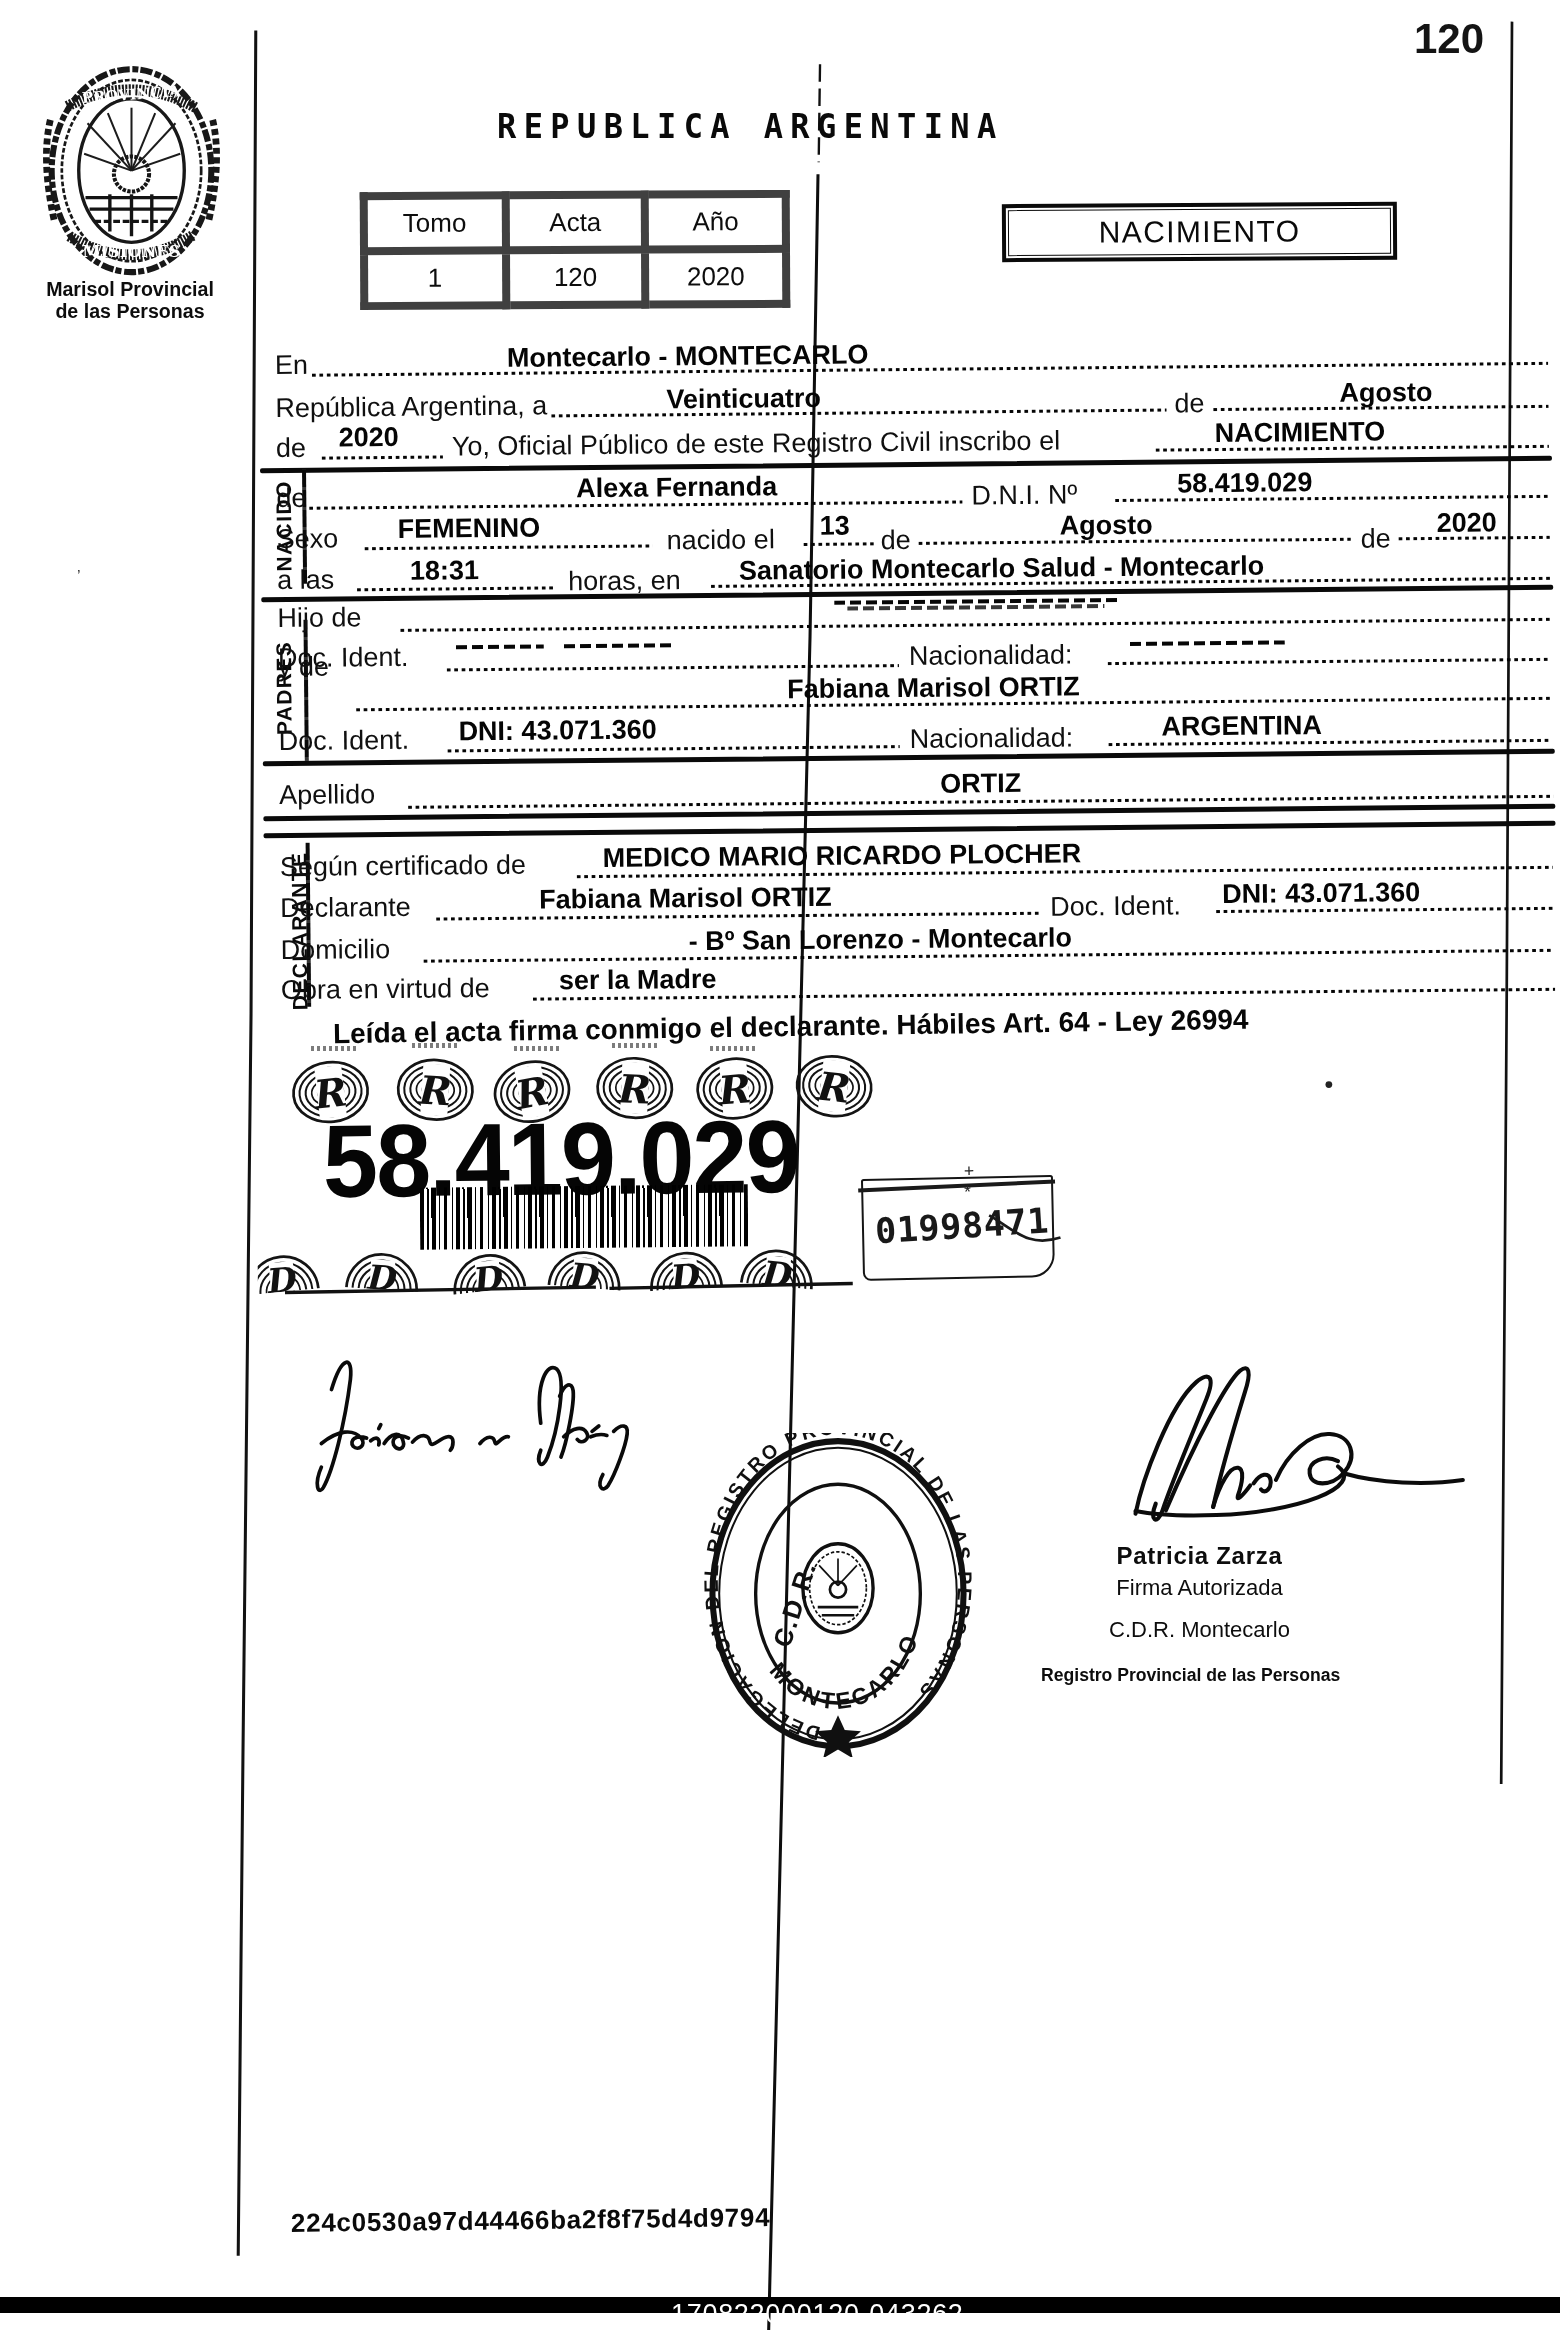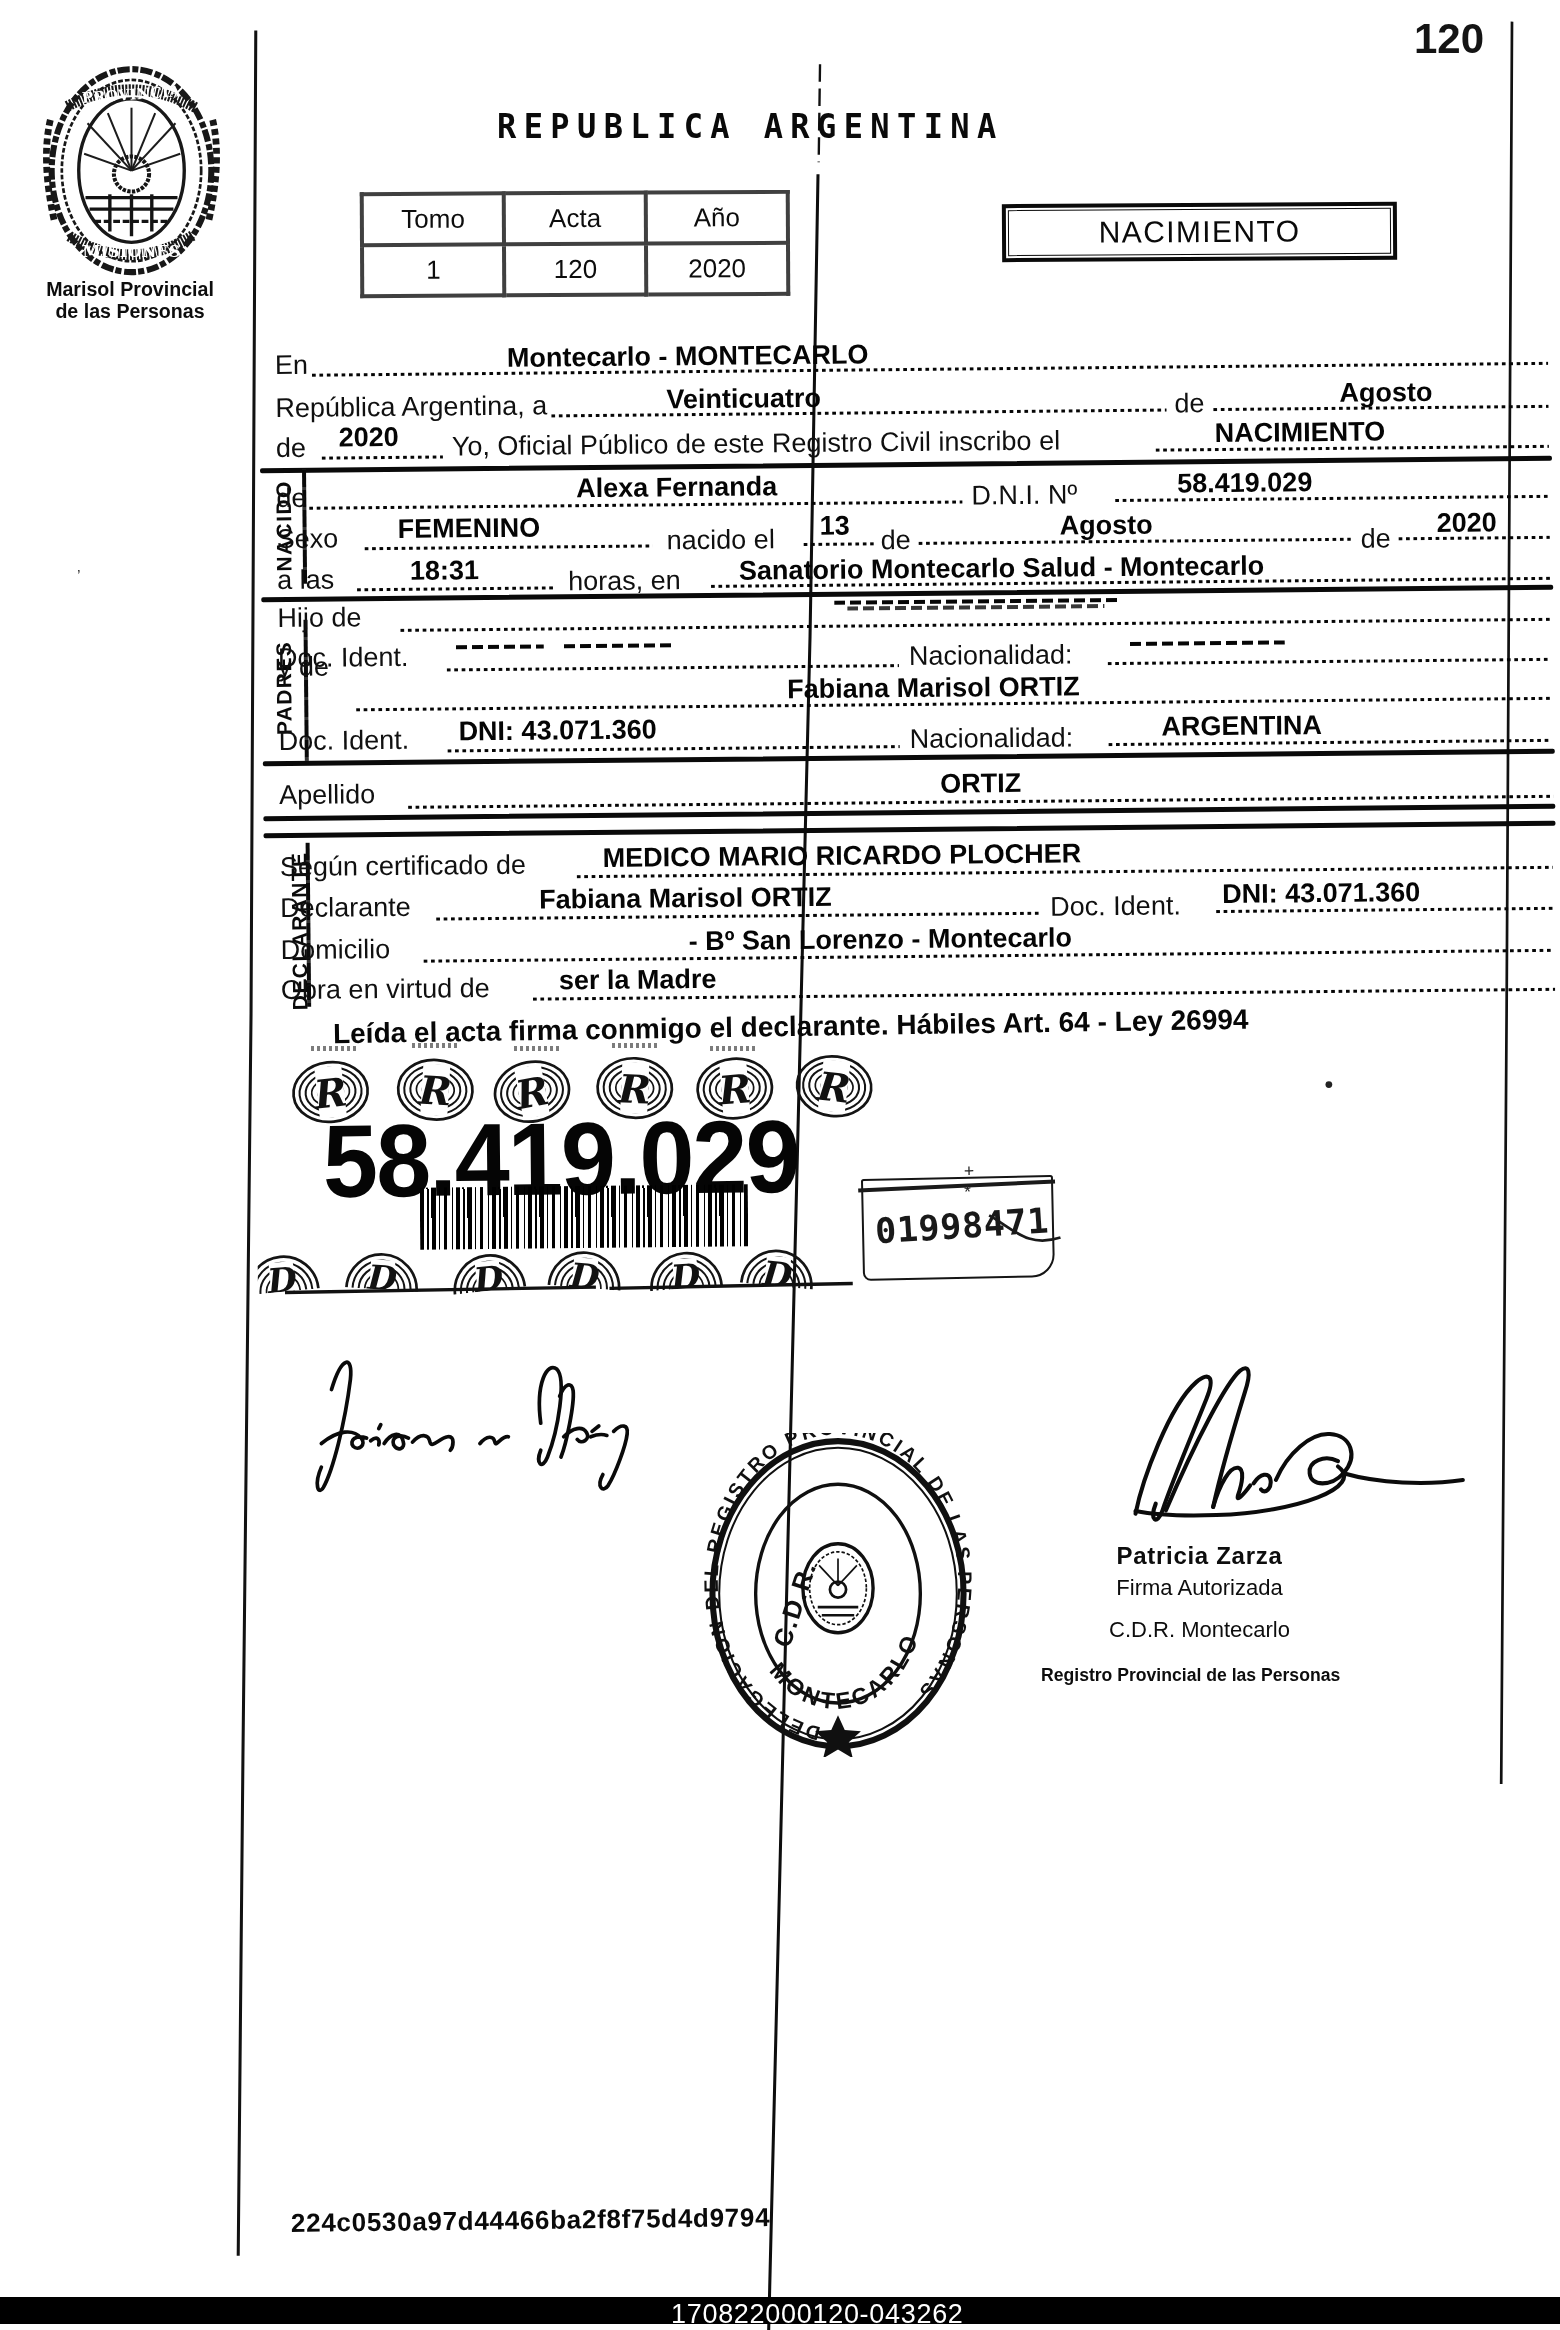--- a/index.html
+++ b/index.html
@@ -13,42 +13,42 @@
   .hrule{position:absolute;height:5.4px;background:#0a0a0a;border-radius:2px;}
   .scratch{position:absolute;height:4px;background-image:repeating-linear-gradient(90deg,#060606 0 10.8px,transparent 10.8px 16px);}
   .sec{position:absolute;font-size:21px;font-weight:bold;letter-spacing:1.4px;color:#0a0a0a;
        transform:rotate(-90deg);transform-origin:center;white-space:nowrap;}
   .secbar{position:absolute;width:4px;background-image:repeating-linear-gradient(180deg,#0a0a0a 0 17.6px,#333 17.6px 20px);}
   #form{position:absolute;left:0;top:0;width:1561px;height:1149px;transform:rotate(-0.55deg);transform-origin:284px 676px;}
   #title{position:absolute;left:497px;top:107px;font-family:"DejaVu Sans Mono",monospace;font-weight:bold;
          font-size:32px;letter-spacing:7.4px;transform:scaleY(1.08);color:#0a0a0a;white-space:nowrap;}
   #pagenum{position:absolute;left:1414px;top:15px;font-size:42px;font-weight:bold;color:#141414;}
   table.acta{position:absolute;left:360px;top:191px;width:430px;border-collapse:collapse;transform:rotate(-0.3deg);}
-  table.acta td{border:4px solid #404040;width:143px;height:45px;text-align:center;font-size:26px;color:#0d0d0d;}
+  table.acta td{border:8px solid #404040;width:143px;height:45px;text-align:center;font-size:26px;color:#0d0d0d;}
   #nacbox{position:absolute;left:1002px;top:203px;width:387px;height:50px;border:4px solid #0a0a0a;
           transform:rotate(-0.35deg);display:flex;align-items:center;justify-content:center;}
   #nacbox .inner{position:absolute;inset:2px;border:1.4px solid #0a0a0a;}
   #nacbox span{font-size:30px;letter-spacing:1.4px;color:#0a0a0a;font-weight:500;z-index:2;}
   #emblem-caption{position:absolute;left:32px;top:278px;width:196px;text-align:center;
                   font-size:19.6px;font-weight:bold;line-height:22px;color:#0d0d0d;}
   #closing{position:absolute;left:333px;top:1011px;font-size:28px;font-weight:bold;color:#070707;
            transform:rotate(-0.9deg);white-space:nowrap;}
   #bignum{position:absolute;left:323px;top:1103px;font-size:103px;font-weight:bold;letter-spacing:-2px;
           transform:scaleX(0.96) rotate(-0.6deg);transform-origin:left center;color:#050505;white-space:nowrap;}
   #barcode{position:absolute;left:420px;top:1186px;width:328px;height:62px;transform:rotate(-0.6deg);
            background-image:repeating-linear-gradient(90deg,#000 0 4px,transparent 4px 6.8px,#000 6.8px 8.8px,transparent 8.8px 11.5px,#000 11.5px 16px,transparent 16px 19px,#000 19px 20px,transparent 20px 24px,#000 24px 27px,transparent 27px 32px,#000 32px 33px,transparent 33px 36px);}
   #numbox{position:absolute;left:862px;top:1177px;width:188px;height:98px;border:2.7px solid #151515;
           border-radius:2.7px 2.7px 23px 8px;transform:rotate(-1.2deg);}
   #numbox .wavy{position:absolute;left:-5.4px;top:5.4px;width:197px;height:4px;background:#1a1a1a;transform:rotate(-1.4deg);}
   #numbox .num{position:absolute;left:10.8px;top:27px;font-family:"DejaVu Sans Mono",monospace;font-size:35px;
                font-weight:bold;color:#191919;transform:rotate(-2.5deg);letter-spacing:0.7px;}
   #numbox .marks{position:absolute;left:101px;top:-17.6px;font-size:17.6px;letter-spacing:38px;color:#222;}
   #hash{position:absolute;left:291px;top:2205px;font-size:26px;font-weight:bold;letter-spacing:0.7px;
         color:#0a0a0a;transform:rotate(-0.7deg);white-space:nowrap;}
-  #blackbar{position:absolute;left:0;top:2297px;width:1561px;height:27px;background:#000;}
+  #blackbar{position:absolute;left:0;top:2297px;width:1561px;height:16px;background:#000;}
   #blackbar span{position:absolute;left:671px;top:2px;color:#fff;font-size:27px;letter-spacing:0.7px;}
   #officer{position:absolute;left:1061px;top:1542px;width:277px;text-align:center;color:#0d0d0d;}
   #officer .l1{font-size:24px;font-weight:bold;letter-spacing:0.7px;}
   #officer .l2{font-size:22px;margin-top:5.4px;}
   #officer .l3{font-size:22px;margin-top:16px;}
   #officer .l4{font-size:17.6px;font-weight:bold;margin-top:22px;white-space:nowrap;margin-left:-20px;}
   .tinymark{position:absolute;font-size:16px;color:#333;}
   .microtxt{position:absolute;width:47px;height:5.4px;background-image:repeating-linear-gradient(90deg,#444 0 3.4px,transparent 3.4px 6px);opacity:.7;}
 </style>
 </head>

